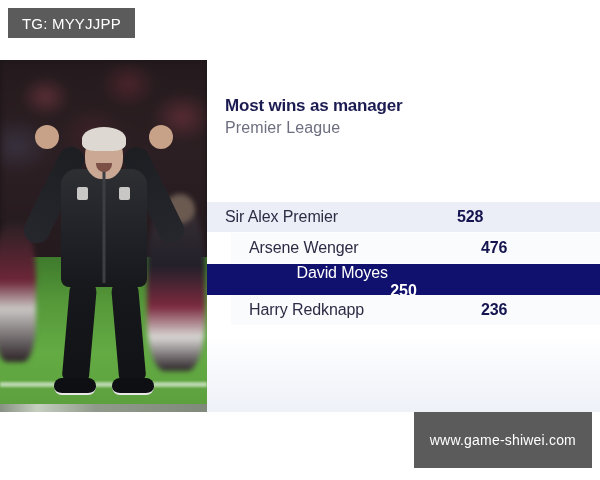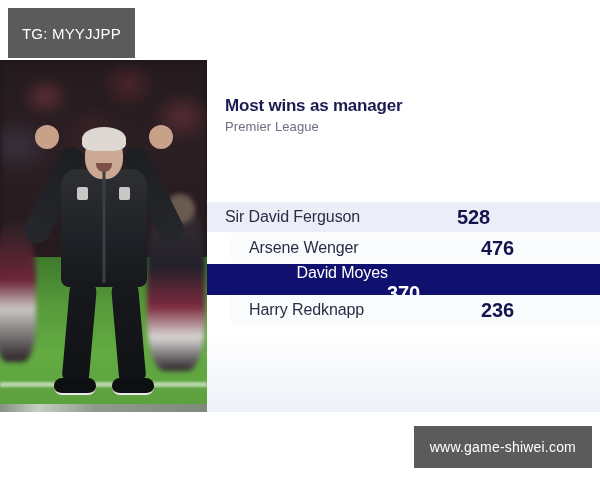--- a/index.html
+++ b/index.html
@@ -19,37 +19,37 @@
     height: 480px;
     background: #ffffff;
   }
 
   
   .tag-badge {
     position: absolute;
     left: 8px;
     top: 8px;
     height: 30px;
-    padding: 10px 14px;
+    padding: 0 14px;
     display: flex;
     align-items: center;
     background: #5b5b5b;
     color: #ffffff;
     font-size: 15px;
     letter-spacing: 0.2px;
     z-index: 40;
   }
 
   
   .watermark {
     position: absolute;
     right: 8px;
     bottom: 12px;
     height: 32px;
-    padding: 5px 16px;
+    padding: 12px 16px;
     display: flex;
     align-items: center;
     background: #5b5b5b;
     color: #ffffff;
     font-size: 14px;
     letter-spacing: 0.2px;
     z-index: 40;
   }
 
   
@@ -280,21 +280,21 @@
   }
   .panel-title {
     font-size: 17px;
     font-weight: bold;
     color: #1b1b52;
     letter-spacing: -0.2px;
     line-height: 1.1;
   }
   .panel-sub {
     margin-top: 3px;
-    font-size: 13px;
+    font-size: 16px;
     color: #6d6f80;
     letter-spacing: 0.1px;
   }
 
   .rows {
     position: absolute;
     left: 0;
     top: 142px;
     width: 100%;
   }
@@ -315,21 +315,21 @@
   }
   .row-name {
     padding-left: 18px;
     width: 232px;
     font-size: 16px;
     color: #2c2c45;
     letter-spacing: -0.1px;
     white-space: nowrap;
   }
   .row-value {
-    font-size: 20px;
+    font-size: 16px;
     font-weight: bold;
     color: #14144f;
     letter-spacing: -0.1px;
   }
   .row.highlight .row-name,
   .row.highlight .row-value {
     color: #ffffff;
   }
 </style>
 </head>
@@ -377,32 +377,32 @@
 
     <div class="panel">
       <div class="panel-head">
         <div class="panel-title">Most wins as manager</div>
         <div class="panel-sub">Premier League</div>
       </div>
 
       <div class="rows">
 
         <div class="row alt-a">
-          <div class="row-name">Sir David Ferguson</div>
+          <div class="row-name">Sir Alex Premier</div>
           <div class="row-value">528</div>
         </div>
 
         <div class="row alt-b">
           <div class="row-name">Arsene Wenger</div>
           <div class="row-value">476</div>
         </div>
 
         <div class="row highlight">
           <div class="row-name">David Moyes</div>
-          <div class="row-value">370</div>
+          <div class="row-value">250</div>
         </div>
 
         <div class="row alt-b">
           <div class="row-name">Harry Redknapp</div>
           <div class="row-value">236</div>
         </div>
 
       </div>
     </div>
   </div>

